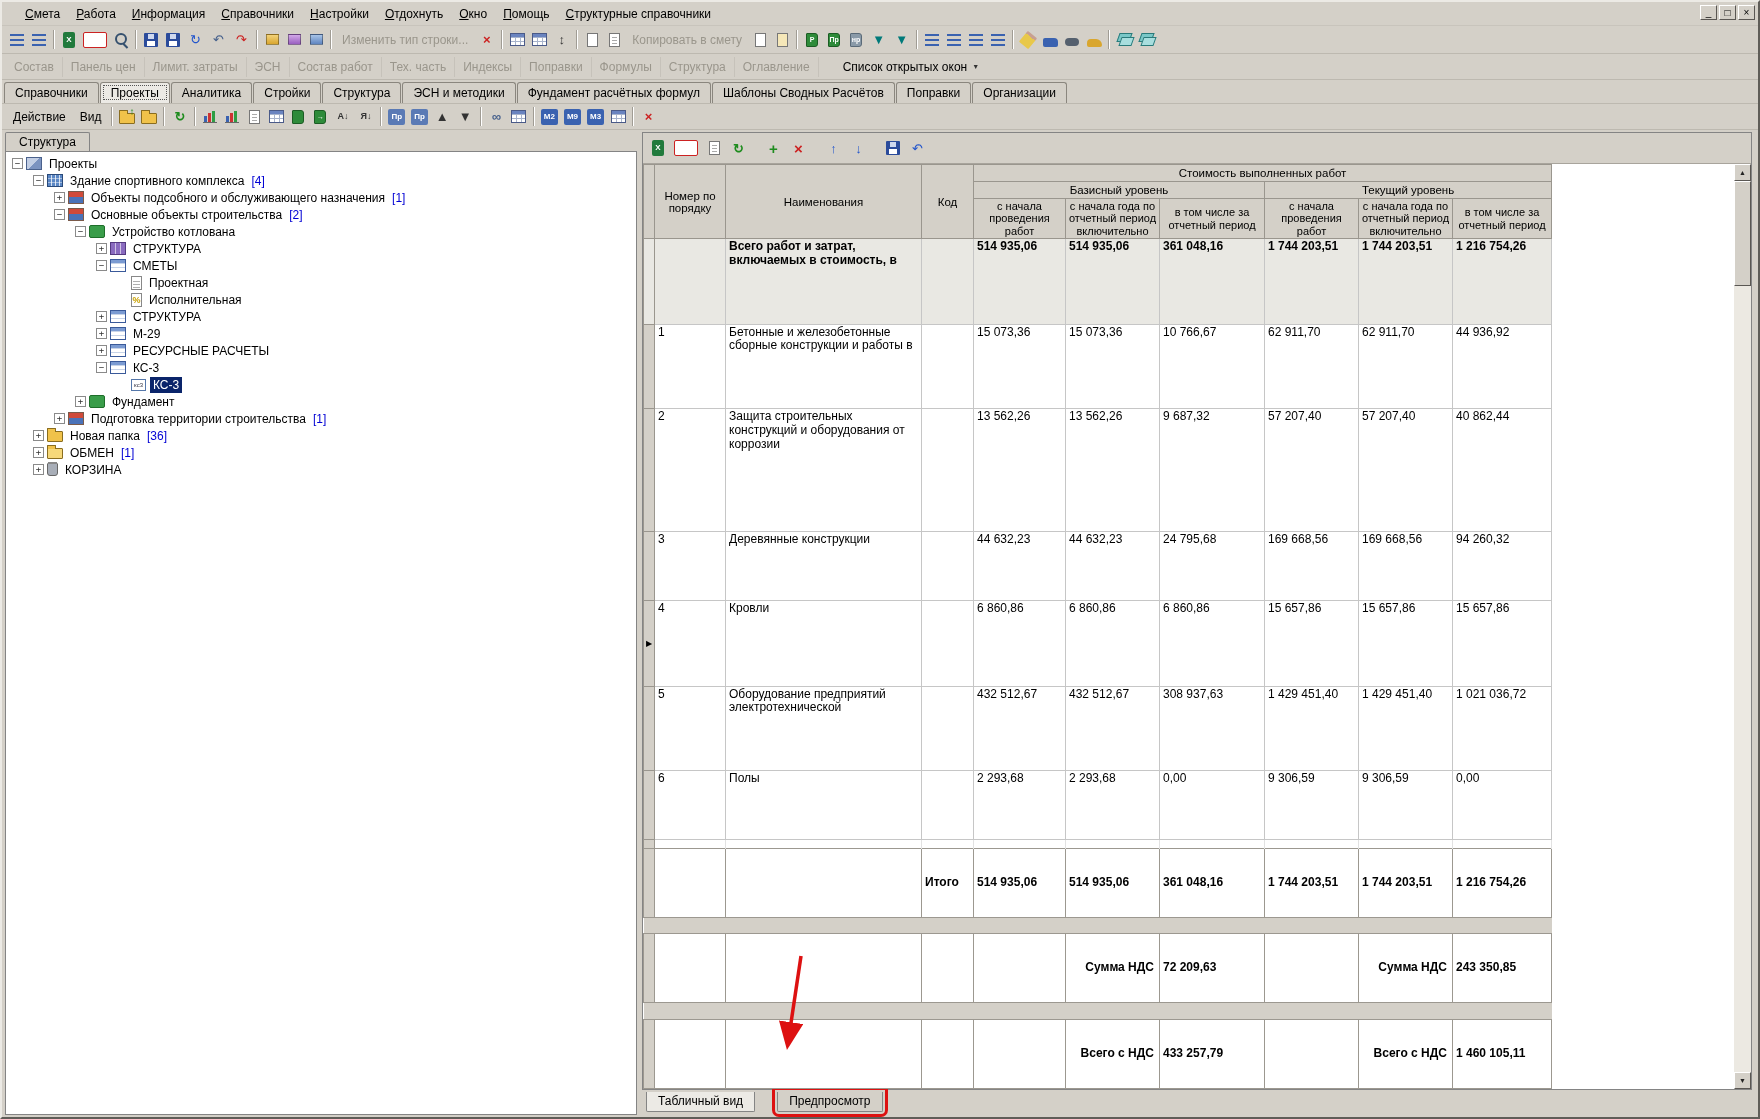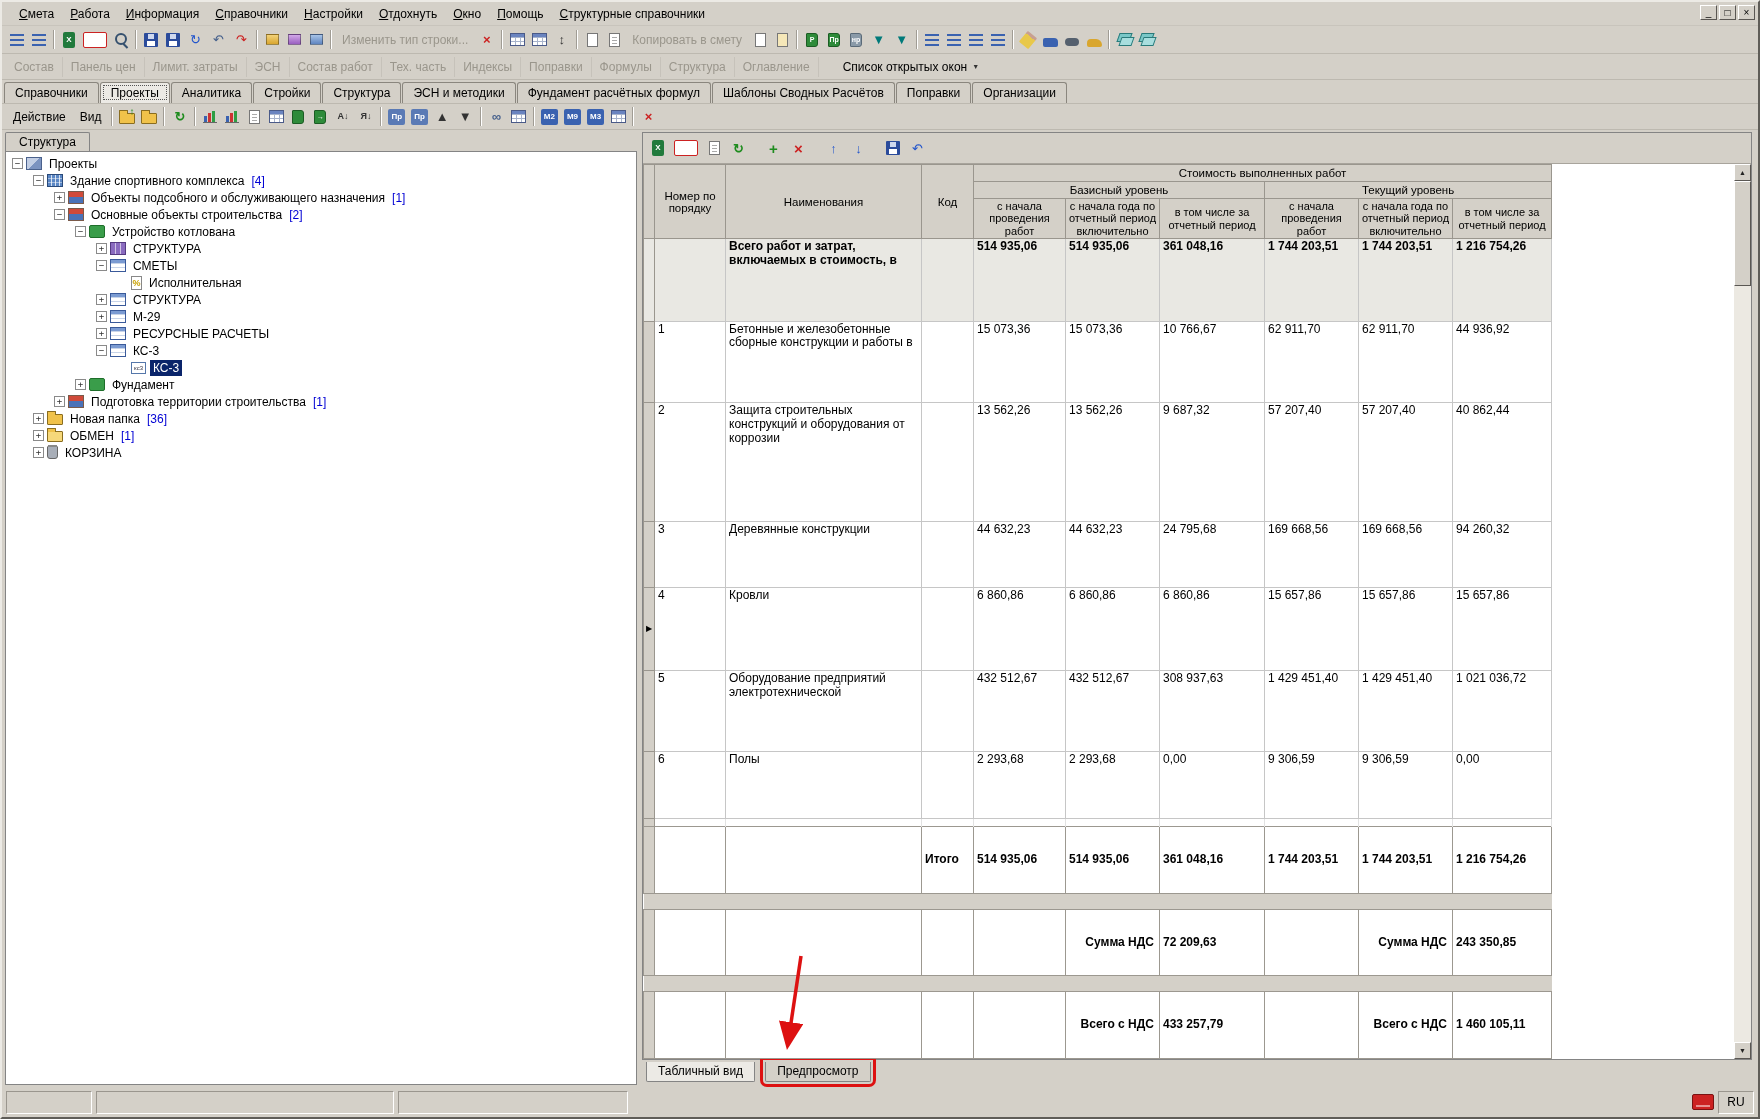--- a/index.html
+++ b/index.html
@@ -1,21 +1,21 @@
 <!DOCTYPE html>
 <html><head>
 <meta charset="utf-8">
 <style>
   *{margin:0;padding:0;box-sizing:border-box}
   html,body{width:1760px;height:1119px;overflow:hidden}
   body{font-family:"Liberation Sans",sans-serif;font-size:12px;color:#000;background:#808080;position:relative}
   .window{position:absolute;inset:0;background:#d4d0c8;border:2px solid;border-color:#eceae5 #5f5d58 #5f5d58 #eceae5;display:flex;flex-direction:column}
 
   
-  .menubar{height:24px;display:flex;align-items:center;padding:1px 9px;position:relative;border-bottom:1px solid #c8c4bc;flex:0 0 auto}
+  .menubar{height:24px;display:flex;align-items:center;padding:1px 15px;position:relative;border-bottom:1px solid #c8c4bc;flex:0 0 auto}
   .menu-item{padding:4px 8px;cursor:default;white-space:nowrap}
   .menu-item u{text-decoration:underline}
   .win-controls{position:absolute;right:3px;top:3px;display:flex;gap:2px}
   .win-btn{width:17px;height:15px;display:flex;align-items:center;justify-content:center;font-size:10px;line-height:1;background:#d4d0c8;border:1px solid;border-color:#fff #5a5753 #5a5753 #fff}
 
   
   .toolbar{display:flex;align-items:center;padding:2px 4px;background:#d4d0c8;border-bottom:1px solid #bdb9b0;flex:0 0 auto;white-space:nowrap}
   .toolbar-1{height:28px}
   .toolbar-3{height:26px}
   .tb-btn{height:22px;min-width:22px;padding:0 2px;display:flex;align-items:center;justify-content:center;border:1px solid transparent;border-radius:2px;cursor:default}
@@ -105,21 +105,21 @@
   .ti-trash::before{content:"";position:absolute;top:-2px;left:0;right:0;height:2px;background:#888}
 
   
   .right-panel{flex:1;display:flex;flex-direction:column;min-width:0}
   .rp-tabs{height:19px;display:flex;align-items:flex-end;padding-left:2px;gap:1px}
   .rp-tab{padding:2px 9px;border:1px solid #848484;border-bottom:none;border-radius:2px 2px 0 0;background:#d4d0c8;white-space:nowrap}
   .rp-tab.active{background:#f2f0eb;position:relative;margin-bottom:-1px;padding-bottom:3px;z-index:2}
   .rp-content{flex:1;border:1px solid #848484;background:#d4d0c8;display:flex;flex-direction:column;min-height:0}
   .rp-toolbar{height:30px;display:flex;align-items:center;padding:2px 4px;gap:2px;flex:0 0 auto}
   .rp-table-wrap{flex:1;position:relative;background:#fff;border-top:1px solid #a8a49c;min-height:0;overflow:hidden}
-  .rp-bottom-tabs{height:25px;display:flex;align-items:flex-start;padding:2px 0 0 4px;gap:10px;flex:0 0 auto}
+  .rp-bottom-tabs{height:25px;display:flex;align-items:flex-start;padding:2px 0 0 4px;gap:22px;flex:0 0 auto}
   .bt-tab{padding:2px 11px 3px;border:1px solid #848484;border-top:none;border-radius:0 0 2px 2px;background:#d4d0c8;white-space:nowrap}
   .bt-tab.active{background:#eceae5}
   .bt-tab.red-ring{outline:3px solid #dd1111;outline-offset:2px}
 
   
   table.grid{border-collapse:collapse;table-layout:fixed;position:absolute;left:0;top:0;width:908px;height:100%}
   .grid th,.grid td{overflow:hidden}
   .grid thead th{background:#d4d0c8;border:1px solid #9a968e;font-weight:normal;text-align:center;vertical-align:middle;padding:0 2px;font-size:11.5px}
   .grid tr.h3 th{font-size:11px;line-height:1.15}
   .grid td{border:1px solid #c6c6c6;background:#fff;vertical-align:top;padding:1px 3px;line-height:1.15}
@@ -451,20 +451,25 @@
           </div>
           <div class="tree-row" style="padding-left: 88px;">
             <span class="expand-box">+</span>
             <span class="ti ti-structure"></span>
             <span class="tree-label">СТРУКТУРА</span>
           </div>
           <div class="tree-row" style="padding-left: 88px;">
             <span class="expand-box">−</span>
             <span class="ti ti-sheet"></span>
             <span class="tree-label">СМЕТЫ</span>
+          </div>
+          <div class="tree-row" style="padding-left: 109px;">
+            <span class="expand-spacer"></span>
+            <span class="ti ti-doc"></span>
+            <span class="tree-label">Проектная</span>
           </div>
           <div class="tree-row" style="padding-left: 109px;">
             <span class="expand-spacer"></span>
             <span class="ti ti-percent">%</span>
             <span class="tree-label">Исполнительная</span>
           </div>
           <div class="tree-row" style="padding-left: 88px;">
             <span class="expand-box">+</span>
             <span class="ti ti-sheet"></span>
             <span class="tree-label">СТРУКТУРА</span>
@@ -744,28 +749,20 @@
           </div>
         </div>
       </div>
       <div class="rp-bottom-tabs" id="bottom-tabs">
           <div class="bt-tab active">Табличный вид</div>
           <div class="bt-tab red-ring" style="outline-color: rgb(221, 17, 17);">Предпросмотр</div>
         </div>
     </div>
   </div>
 
-  <div class="statusbar">
-    <div class="sb sb1"></div>
-    <div class="sb sb2"></div>
-    <div class="sb sb3"></div>
-    <div class="sb-spring"></div>
-    <div class="kbd-icon"></div>
-    <div class="sb sb-lang">RU</div>
-  </div>
 
 </div>
 
 <svg class="annot" width="1760" height="1119" viewBox="0 0 1760 1119">
   <defs>
     <marker id="ah" markerWidth="9" markerHeight="8" refX="6" refY="3.5" orient="auto">
       <path id="annot-head" d="M0,0 L8,3.5 L0,7 z" fill="#dd1111"></path>
     </marker>
   </defs>
   <line id="annot-line" x1="801" y1="956" x2="788" y2="1043" stroke="#dd1111" stroke-width="3.5" marker-end="url(#ah)"></line>

